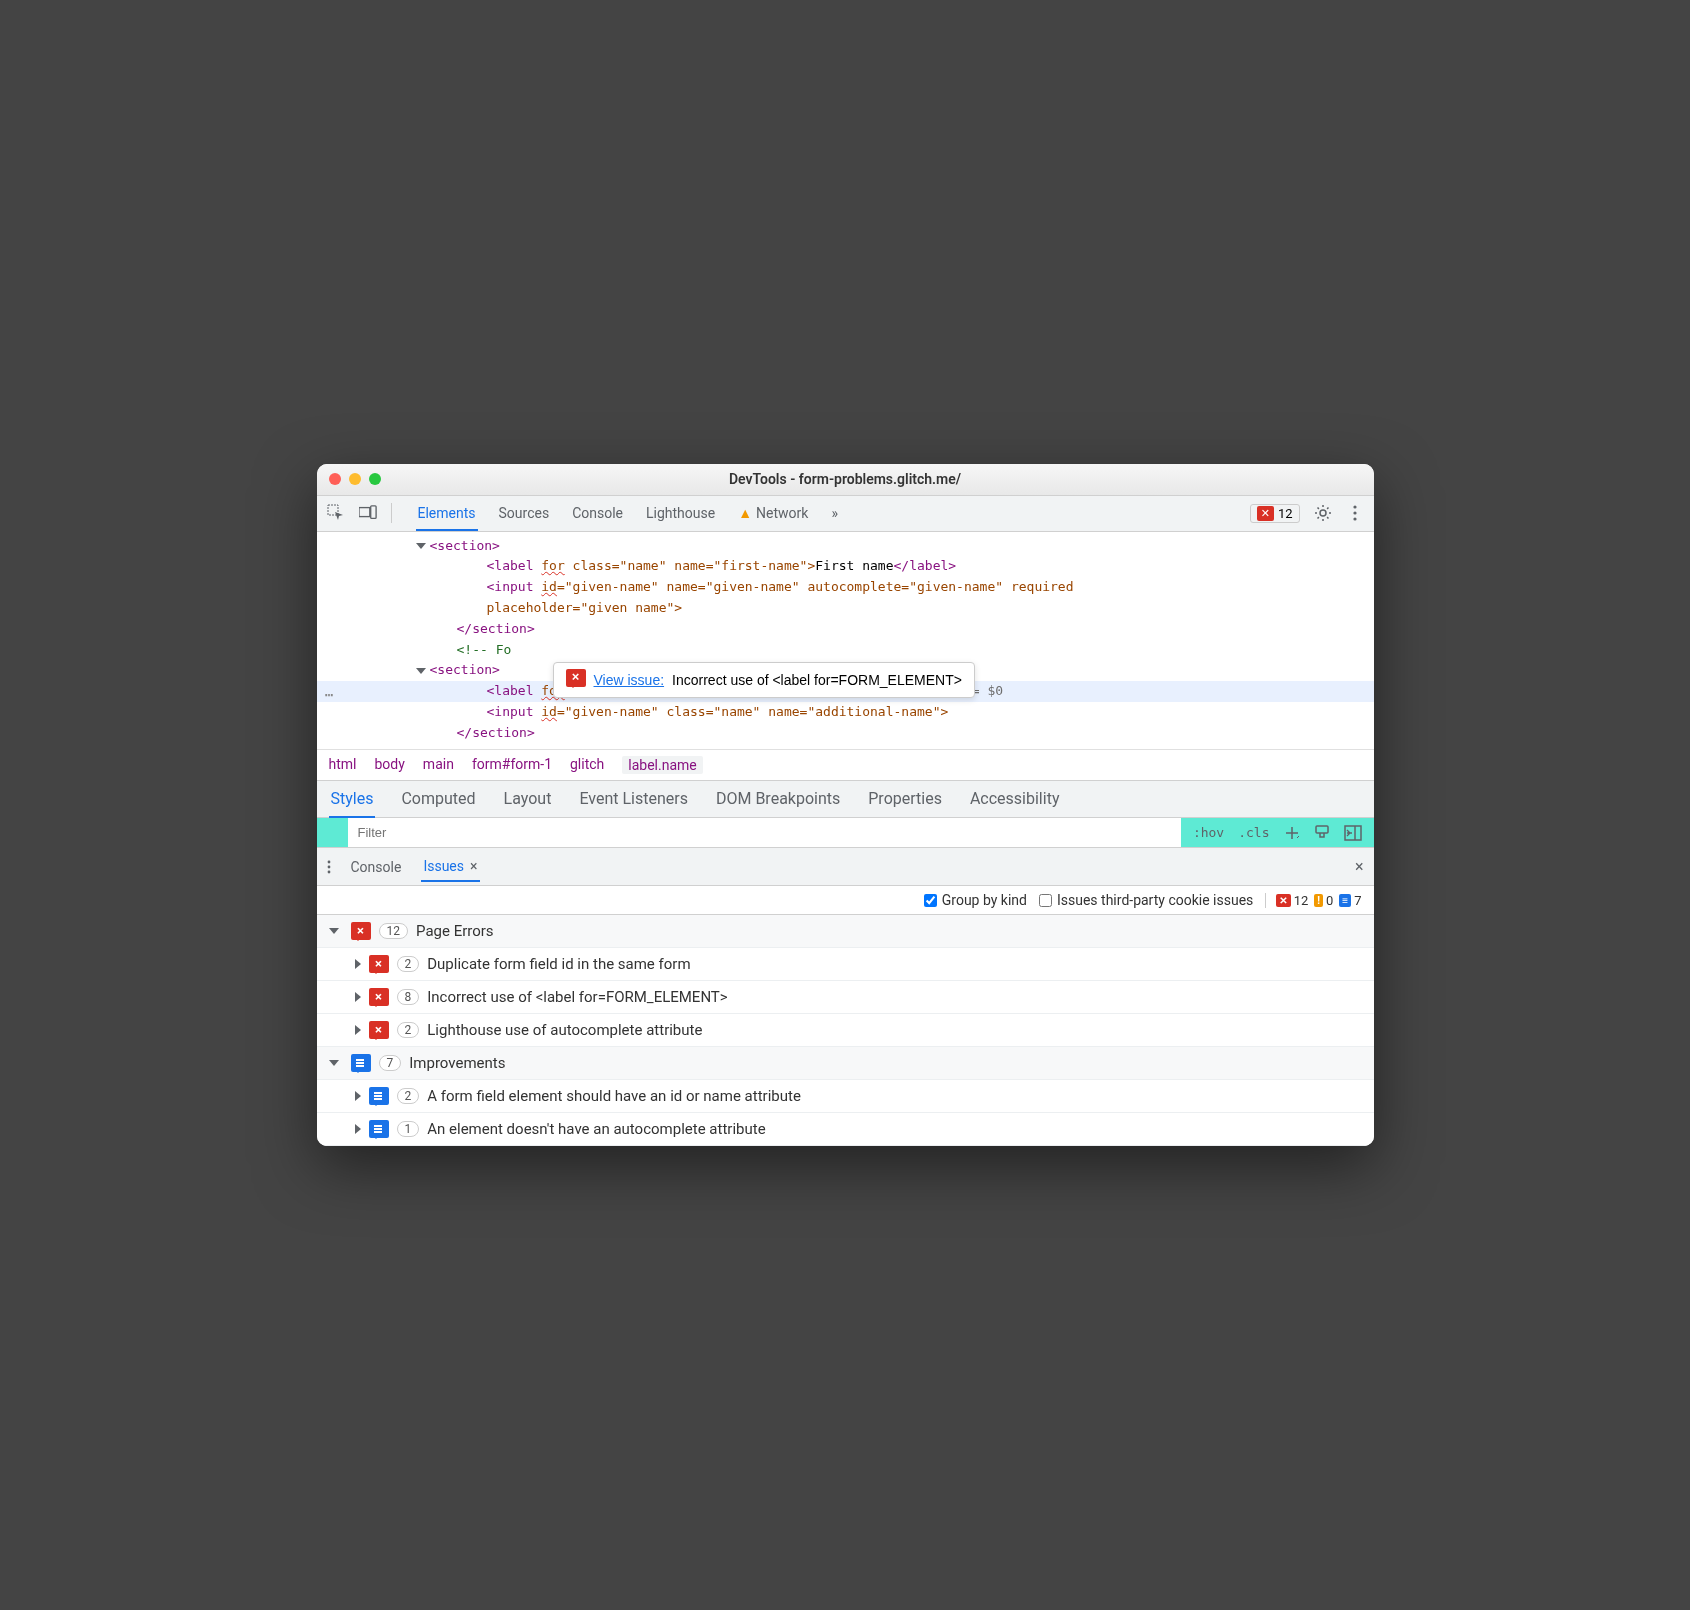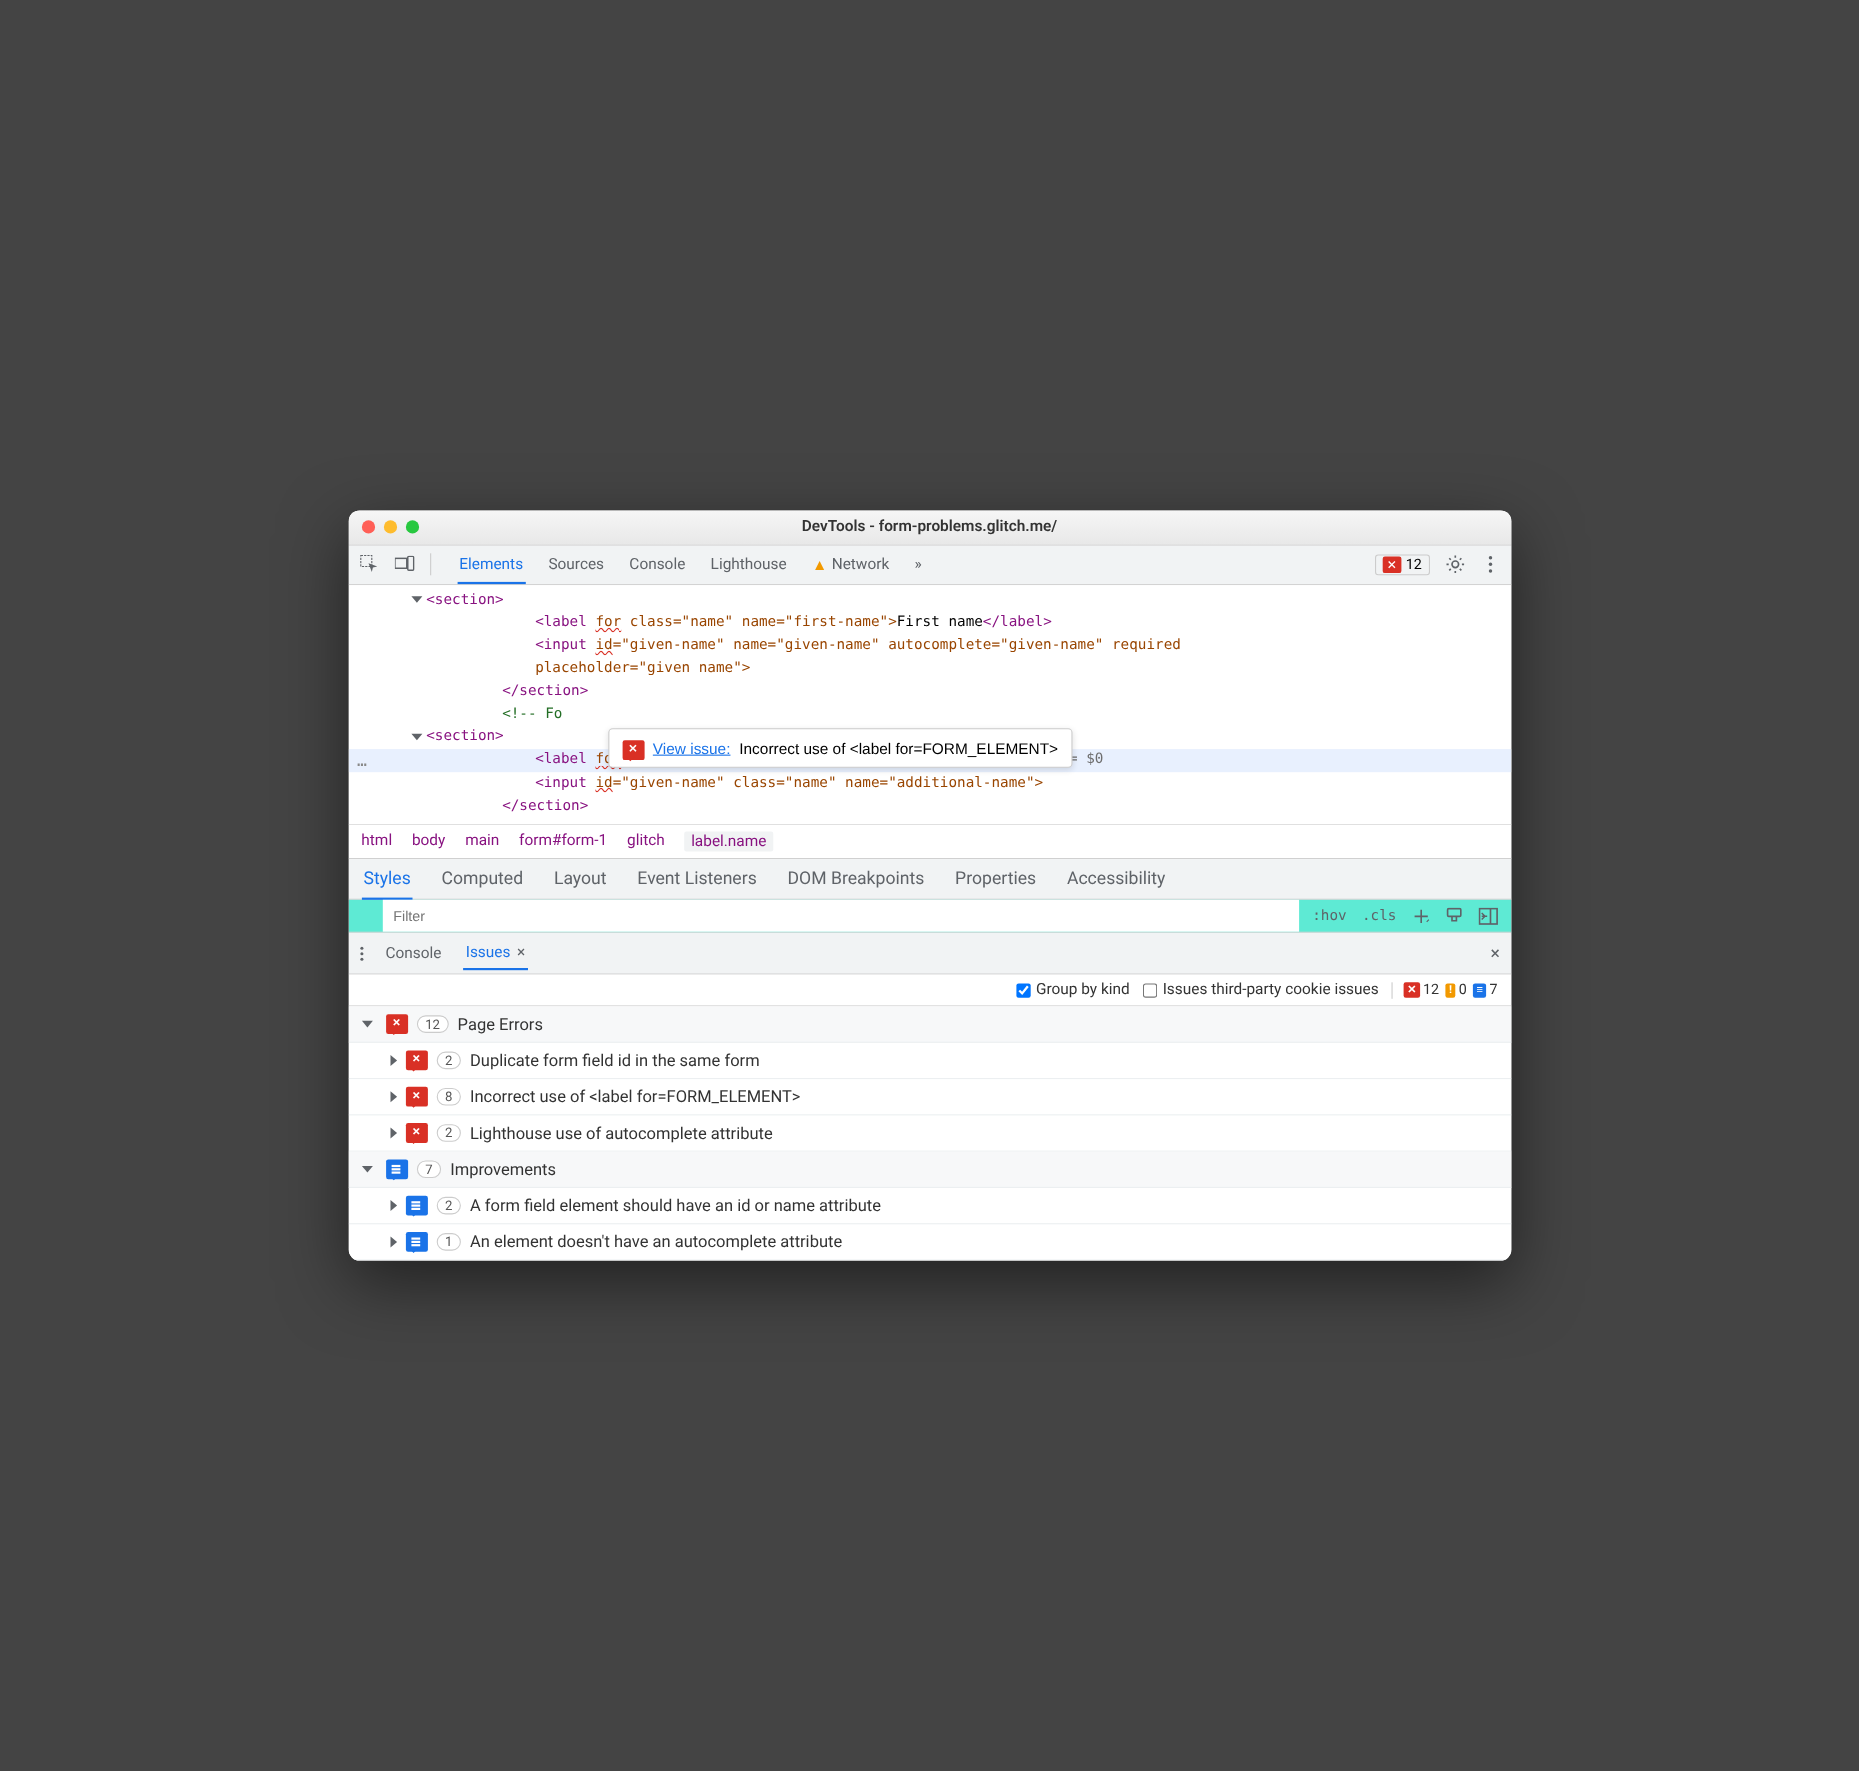--- a/index.html
+++ b/index.html
@@ -12,28 +12,28 @@
 .title { position: absolute; left: 0; right: 0; text-align: center; font-size: 14px; font-weight: 600; color: #333; pointer-events: none; }
 .toolbar { height: 36px; border-bottom: 1px solid #d0d0d0; display: flex; align-items: center; padding: 0 10px; gap: 14px; background: #f1f3f4; }
 .toolbar .ico { width: 18px; height: 18px; display: flex; align-items: center; justify-content: center; color: #5f6368; cursor: pointer; }
 .tabs { display: flex; gap: 19px; margin-left: 10px; font-size: 14px; color: #5f6368; }
 .tab { padding: 8px 2px; cursor: pointer; display: flex; align-items: center; gap: 4px; }
 .tab.active { color: #1a73e8; border-bottom: 2px solid #1a73e8; margin-bottom: -1px; }
 .tool-spacer { flex: 1; }
 .error-badge { background: #d93025; color: #fff; font-size: 11px; padding: 1px 4px; border-radius: 2px; display: inline-flex; align-items: center; gap: 2px; }
 .error-chip { border: 1px solid #ccc; border-radius: 3px; padding: 1px 6px; display: flex; align-items: center; gap: 4px; font-size: 13px; cursor: pointer; }
 .dom { font-family: Menlo, Consolas, monospace; font-size: 13px; padding: 4px 0 6px 0; line-height: 1.6; background: #fff; position: relative; }
-.row { white-space: pre; padding: 0 12px 0 77px; position: relative; }
+.row { white-space: pre; padding: 0 12px 0 119px; position: relative; }
 .row.sel { background: #e8f0fe; }
 .row .dots { position: absolute; left: 8px; top: 2px; color: #888; font-size: 15px; }
 .arrow { display: inline-block; width: 0; height: 0; border-left: 5px solid transparent; border-right: 5px solid transparent; border-top: 6px solid #5f6368; margin-right: 4px; vertical-align: middle; }
 .tagc { color: #881280; } .attrn { color: #994500; } .txt { color: #000; } .cmt { color: #236e25; }
 .squiggle { text-decoration: underline wavy #d93025; text-decoration-thickness: 1.3px; }
 .refmark { color: #6e6e6e; }
-.tooltip { position: absolute; left: 236px; top: 130px; background: #fff; border: 1px solid #ccc; border-radius: 4px; padding: 6px 12px; box-shadow: 0 2px 6px rgba(0,0,0,.12); font-family: -apple-system,BlinkMacSystemFont,sans-serif; font-size: 14px; display: flex; align-items: flex-end; gap: 8px; }
+.tooltip { position: absolute; left: 236px; top: 130px; background: #fff; border: 1px solid #ccc; border-radius: 4px; padding: 6px 12px; box-shadow: 0 2px 6px rgba(0,0,0,.12); font-family: -apple-system,BlinkMacSystemFont,sans-serif; font-size: 14px; display: flex; align-items: flex-start; gap: 8px; }
 .speech-error { width: 20px; height: 18px; background: #d93025; border-radius: 2px; position: relative; display: inline-block; }
 .speech-error::after { content: ""; position: absolute; bottom: -5px; left: 3px; border: 4px solid transparent; border-top-color: #d93025; }
 .speech-error::before { content: "×"; color: #fff; font-weight: bold; position: absolute; left: 50%; top: 50%; transform: translate(-50%,-55%); font-size: 13px; }
 .speech-info { background: #1a73e8; }
 .speech-info::after { border-top-color: #1a73e8; }
 .speech-info::before { content: ""; width: 8px; height: 2px; background: #fff; top: 5px; left: 5px; box-shadow: 0 3px 0 #fff, 0 6px 0 #fff; position: absolute; transform: none; }
 .tooltip a { color: #1a73e8; text-decoration: underline; }
 .crumbs { border-top: 1px solid #e0e0e0; border-bottom: 1px solid #d0d0d0; padding: 6px 12px; font-size: 14px; color: #5f6368; display: flex; gap: 18px; background: #fff; }
 .crumb { color: #881280; cursor: pointer; } .crumb.sel { background: #f1f3f4; padding: 1px 6px; border-radius: 2px; }
 .subtabs { display: flex; gap: 24px; padding: 0 12px; border-bottom: 1px solid #d0d0d0; font-size: 16px; color: #5f6368; background: #f1f3f4; }

